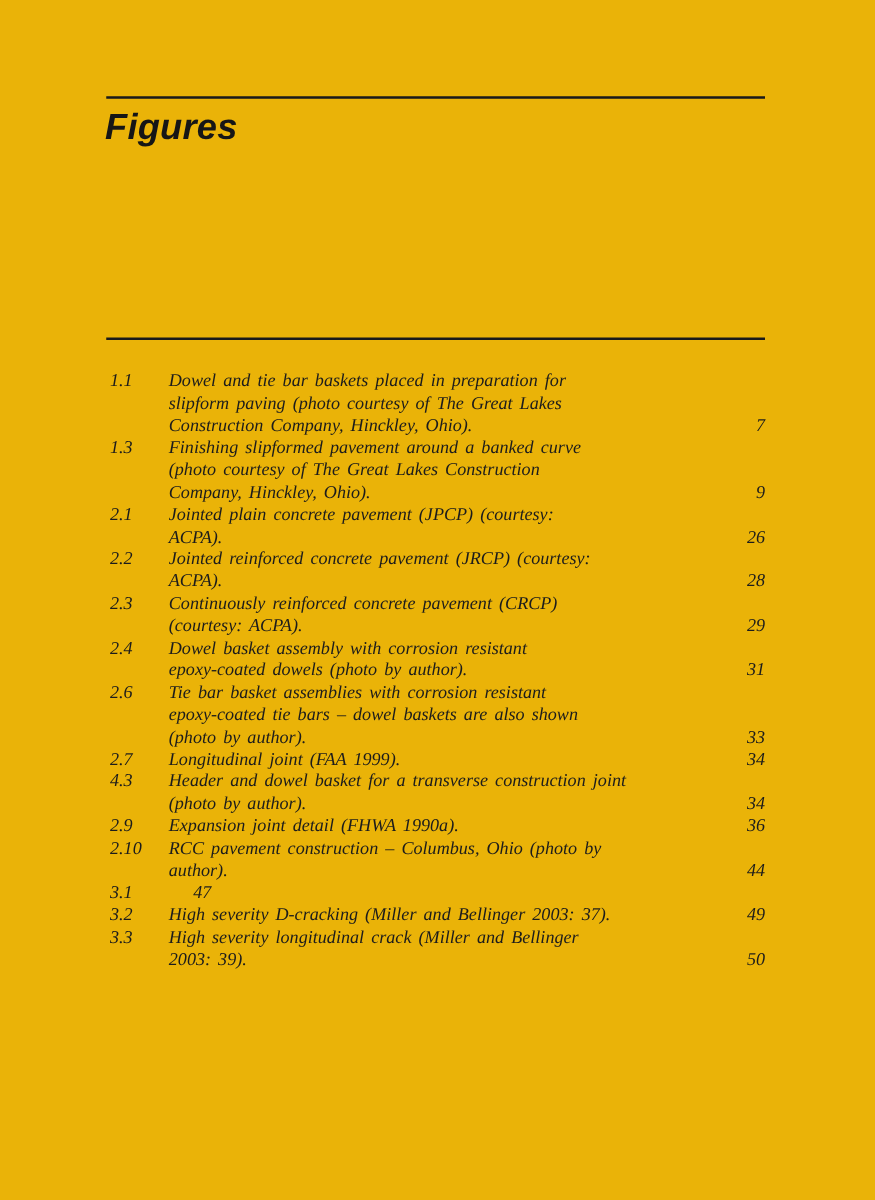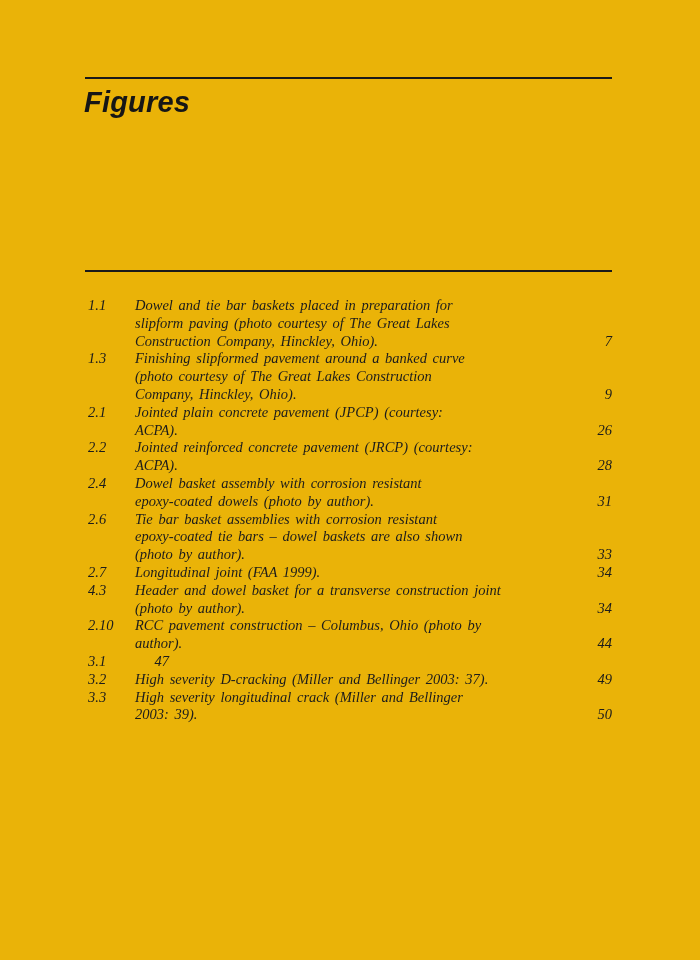--- a/index.html
+++ b/index.html
@@ -92,20 +92,25 @@
         <span class="desc">Jointed plain concrete pavement (JPCP) (courtesy:<br>ACPA).</span>
         <span class="pgnum">26</span>
       </div>
 
       <div class="entry">
         <span class="num">2.2</span>
         <span class="desc">Jointed reinforced concrete pavement (JRCP) (courtesy:<br>ACPA).</span>
         <span class="pgnum">28</span>
       </div>
 
+      <div class="entry">
+        <span class="num">2.3</span>
+        <span class="desc">Continuously reinforced concrete pavement (CRCP)<br>(courtesy: ACPA).</span>
+        <span class="pgnum">29</span>
+      </div>
 
       <div class="entry">
         <span class="num">2.4</span>
         <span class="desc">Dowel basket assembly with corrosion resistant<br>epoxy-coated dowels (photo by author).</span>
         <span class="pgnum">31</span>
       </div>
 
 
       <div class="entry">
         <span class="num">2.6</span>
@@ -118,20 +123,25 @@
         <span class="desc">Longitudinal joint (FAA 1999).</span>
         <span class="pgnum">34</span>
       </div>
 
       <div class="entry">
         <span class="num">4.3</span>
         <span class="desc">Header and dowel basket for a transverse construction joint<br>(photo by author).</span>
         <span class="pgnum">34</span>
       </div>
 
+      <div class="entry">
+        <span class="num">2.9</span>
+        <span class="desc">Expansion joint detail (FHWA 1990a).</span>
+        <span class="pgnum">36</span>
+      </div>
 
       <div class="entry">
         <span class="num">2.10</span>
         <span class="desc">RCC pavement construction – Columbus, Ohio (photo by<br>author).</span>
         <span class="pgnum">44</span>
       </div>
 
 
       <div class="entry">
         <span class="num">3.1</span>

